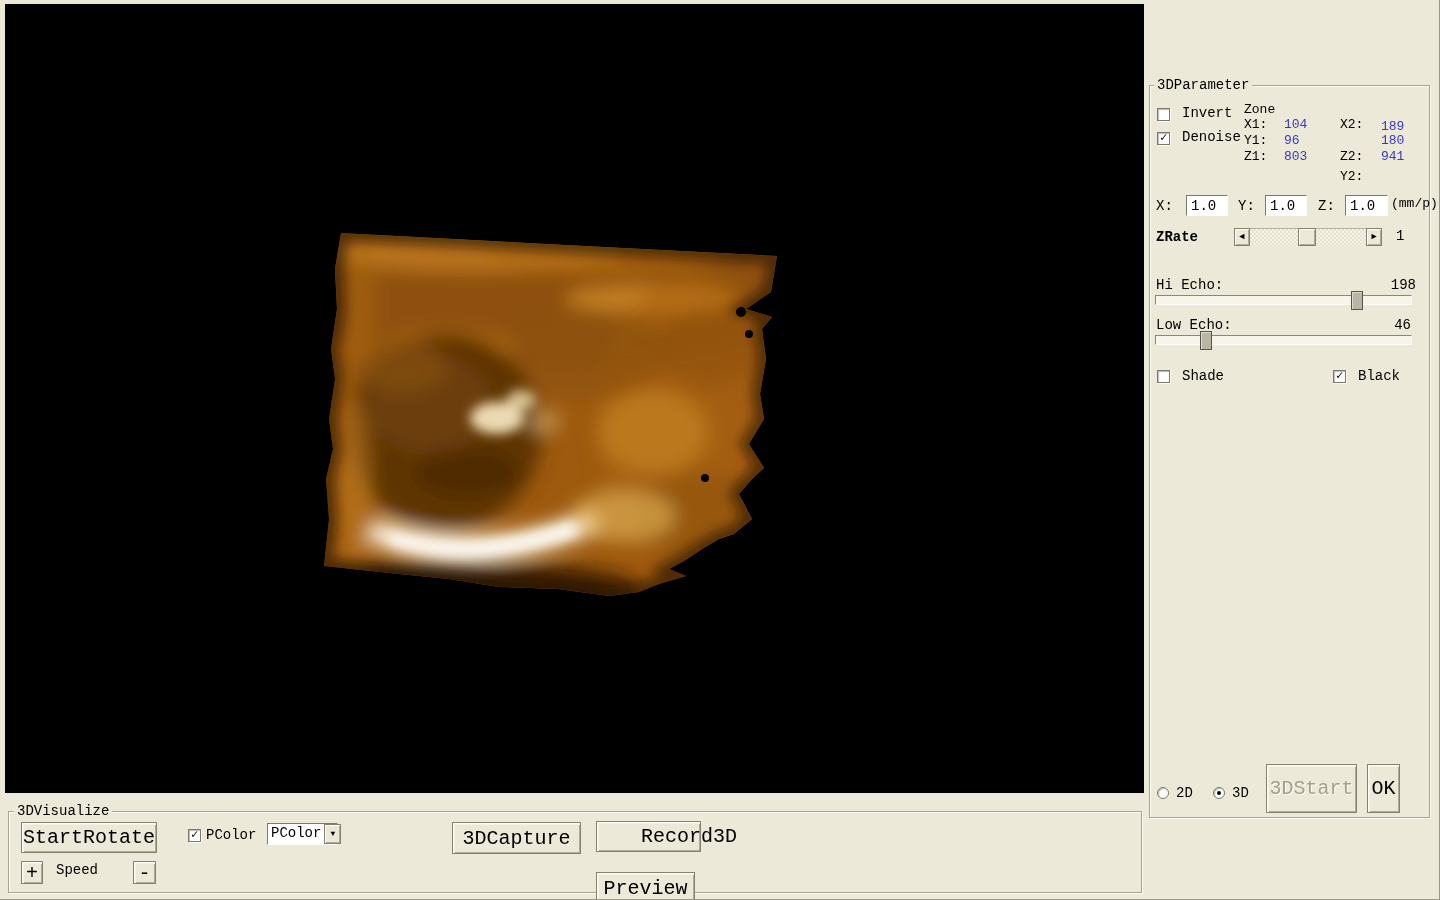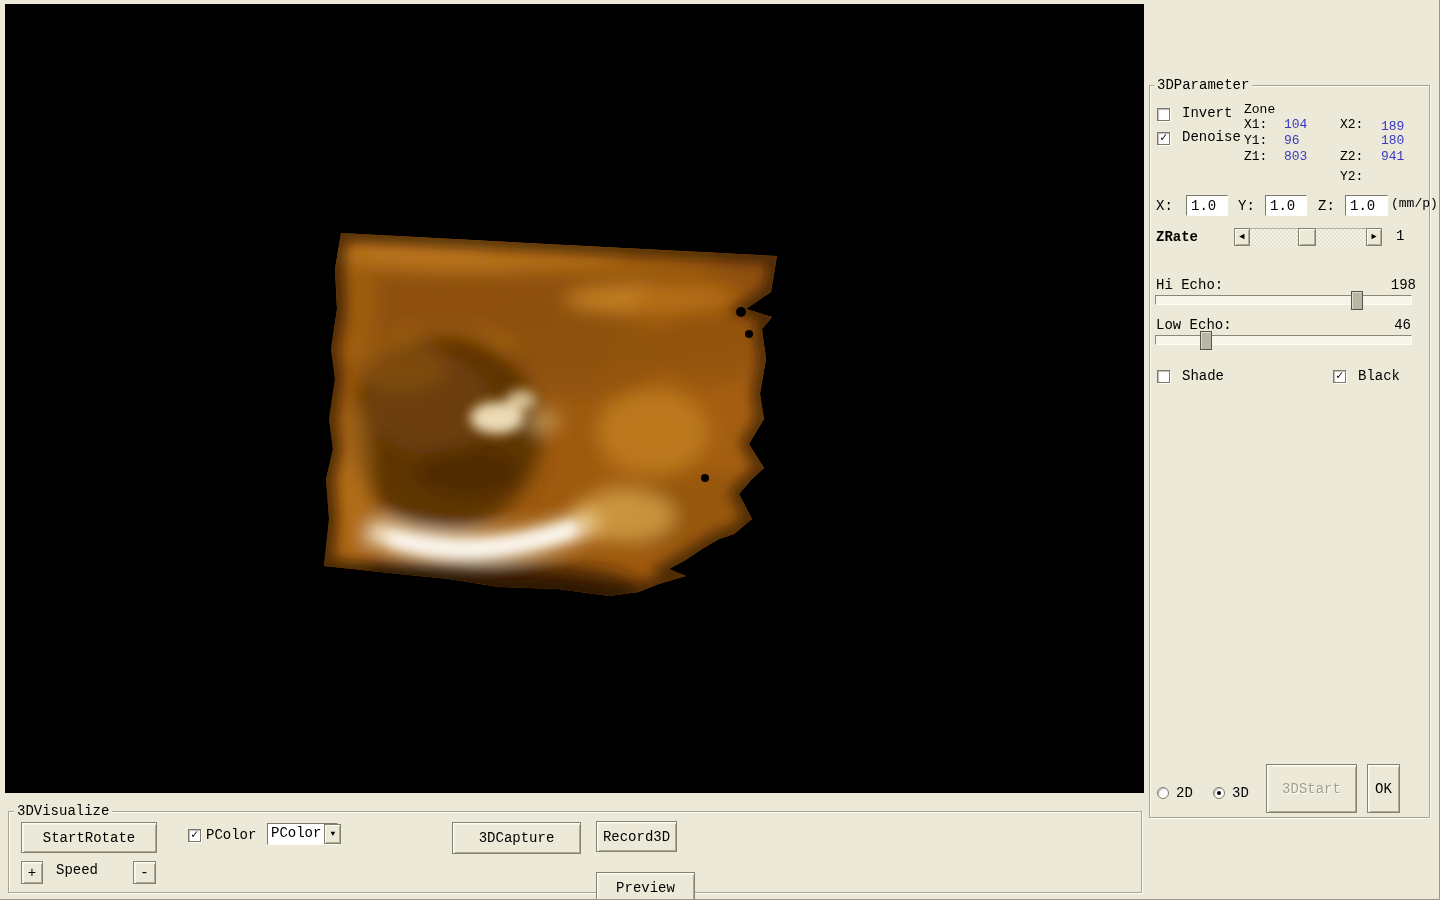--- a/index.html
+++ b/index.html
@@ -37,21 +37,21 @@
   
   .lbl { font-size:14px; line-height:15px; white-space:nowrap; }
   .small { font-size:13px; line-height:14px; }
   .blue { color:#3939c0;text-align:right; }
 
   .btn {
     background:#ece9d8;
     border:1px solid #84816f;
     box-shadow:inset 1px 1px 0 #fffef6, inset 2px 2px 0 #f4f2e4, inset -1px -1px 0 #aeab99;
     font-family:inherit;
-    font-size:14px;
+    font-size:20px;
     color:#000;
     text-align:center;
     cursor:pointer;
   }
   .btn.disabled {
     color:#a39f8d;
     text-shadow:1px 1px 0 #fffef6;
     cursor:default;
   }
 
@@ -287,14 +287,14 @@
 
 <div class="abs chk" style="left:188px; top:829px;">✓</div>
 <div class="abs lbl" style="left:206px; top:828px;">PColor</div>
 
 <div class="abs combo" style="left:267px; top:823px; width:71px; height:22px;">
   <div class="combo-text">PColor</div>
   <div class="combo-arrow">▼</div>
 </div>
 
 <button class="abs btn" style="left:452px; top:822px; width:129px; height:32px;">3DCapture</button>
-<button class="abs btn" style="left:596px; top:821px; width:81px; height:31px;">Record3D</button>
+<button class="abs btn" style="left:596px; top:821px; width:105px; height:31px;padding-left:44px;">Record3D</button>
 <button class="abs btn" style="left:596px; top:857px; width:99px; height:32px;margin-top:15px;">Preview</button>
 
 </body></html>

